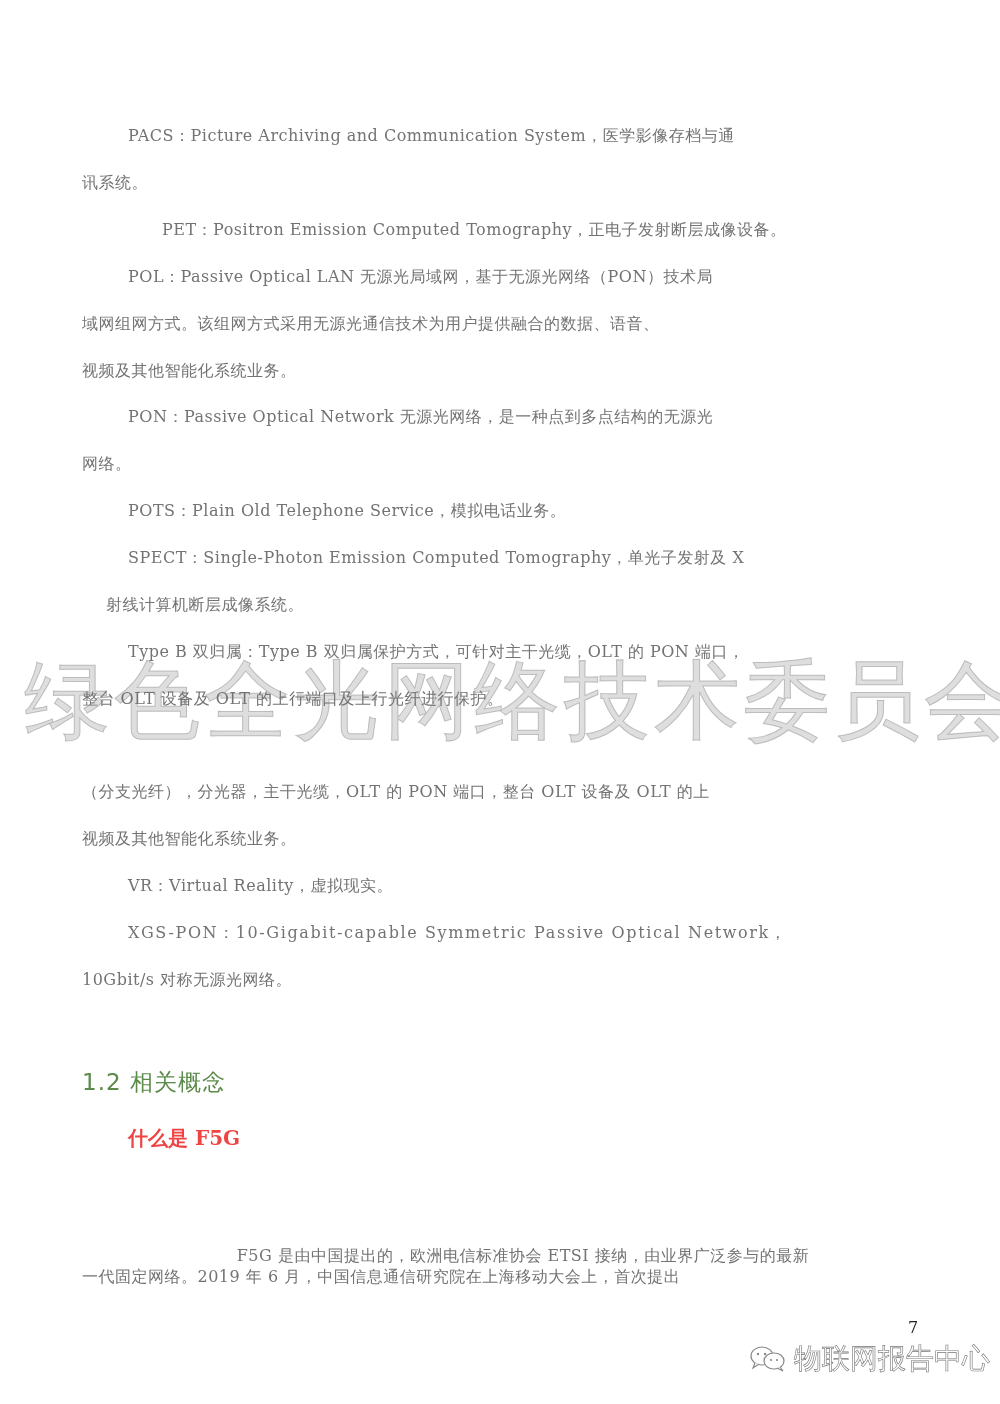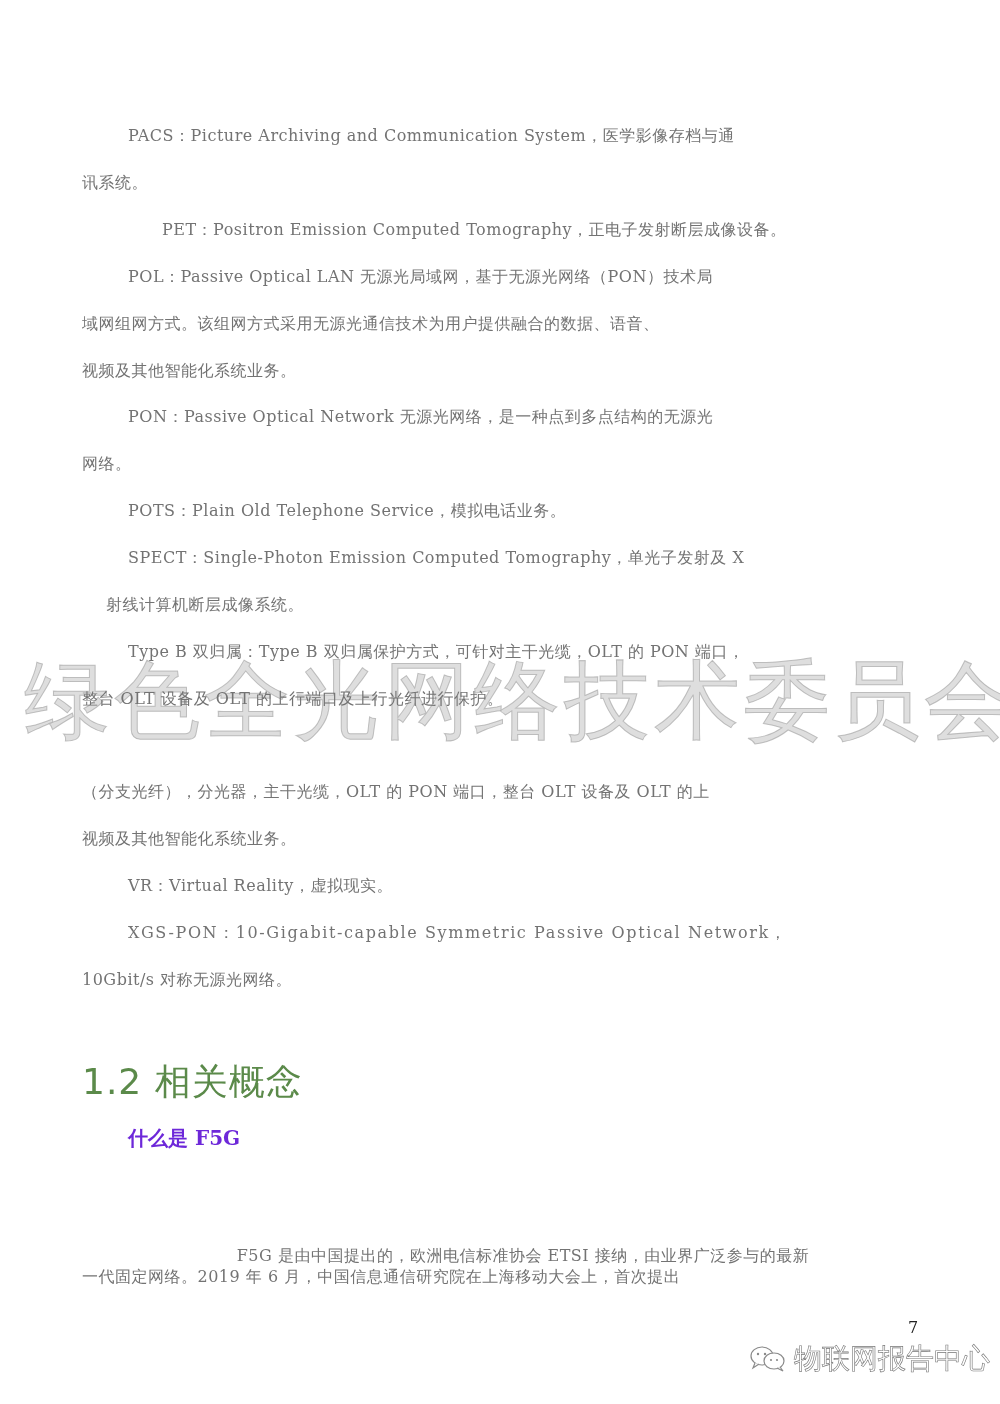--- a/index.html
+++ b/index.html
@@ -30,34 +30,34 @@
       white-space: nowrap;
       letter-spacing: 0.5px;
       color: #737373;
     }
     .indent { left: 128px; width: 790px; }
     .justify-wide { letter-spacing: 1.6px; }
     .heading {
       position: absolute;
       left: 82px;
       top: 1062px;
-      font-size: 36px;
+      font-size: 23px;
       line-height: 40px;
       color: #5b8a4a;
       letter-spacing: 1px;
       font-family: "DejaVu Sans", "Liberation Sans", sans-serif;
     }
     .subheading {
       position: absolute;
       left: 128px;
       top: 1124px;
       font-size: 20px;
       line-height: 28px;
       font-weight: bold;
-      color: #6d28d9;
+      color: #ef4444;
     }
     .watermark {
       position: absolute;
       left: 0;
       top: 650px;
       width: 1000px;
       font-size: 86px;
       line-height: 100px;
       color: rgba(160,160,160,0.35);
       -webkit-text-stroke: 1px rgba(150,150,150,0.55);

